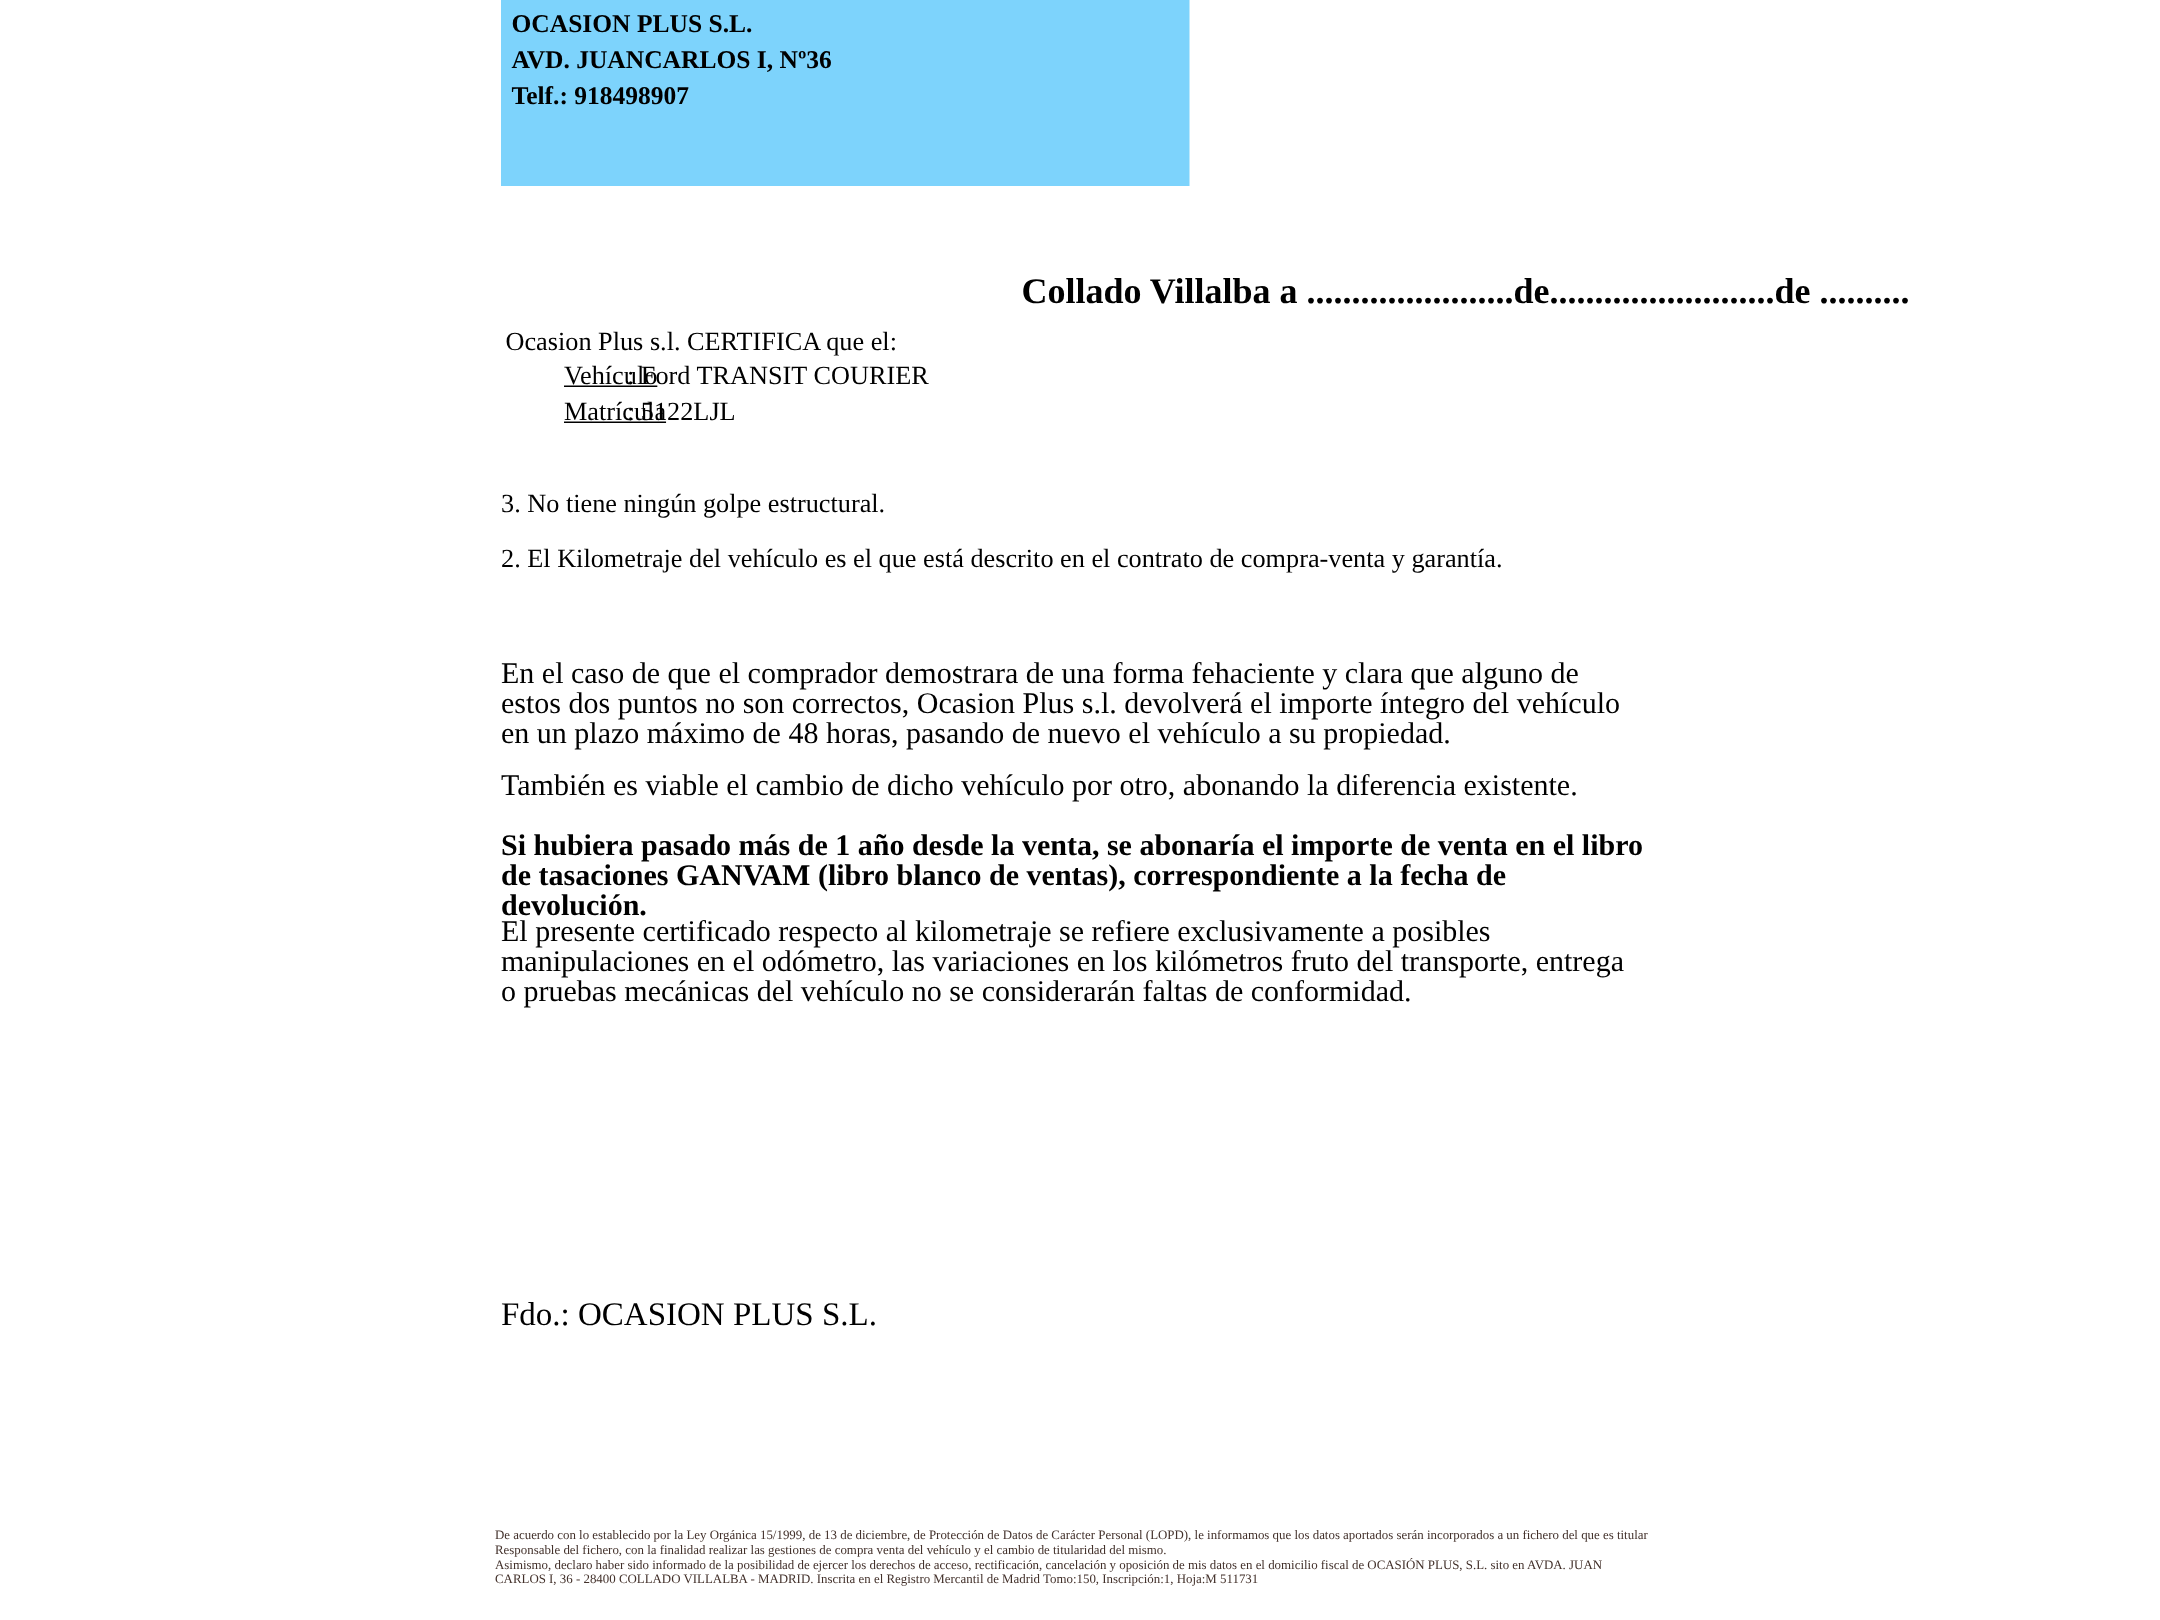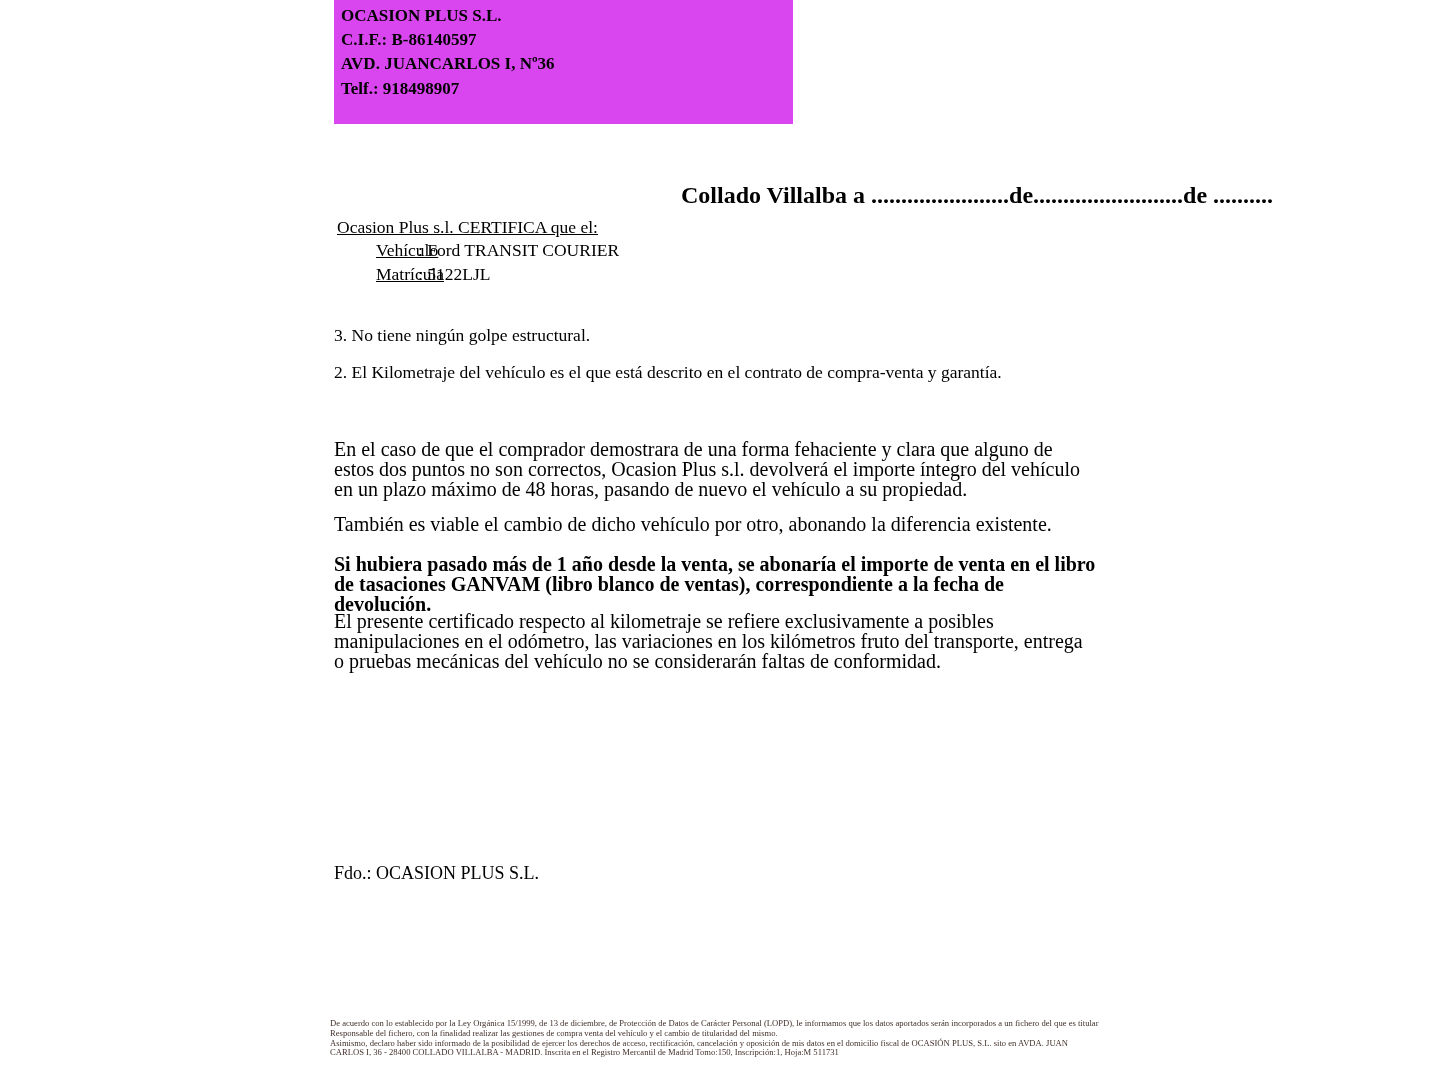--- a/index.html
+++ b/index.html
@@ -15,42 +15,41 @@
     font-family: "Liberation Serif", serif;
     color: #000000;
     overflow: hidden;
   }
   .header-box {
     position: absolute;
     left: 334px;
     top: 0;
     width: 459px;
     height: 124px;
-    background: #d946ef;
+    background: #7dd3fc;
     box-sizing: border-box;
     padding: 4px 0 0 7px;
     font-weight: bold;
     font-size: 17px;
     line-height: 24.2px;
   }
   .date-line {
     position: absolute;
     left: 681px;
     top: 182px;
     font-size: 24px;
     white-space: nowrap;
     font-weight: bold;
   }
   .cert-intro {
     position: absolute;
     left: 337px;
     top: 217px;
     font-size: 17.5px;
     white-space: nowrap;
-    text-decoration: underline;
   }
   .cert-row {
     position: absolute;
     left: 336px;
     font-size: 17.5px;
     white-space: nowrap;
   }
   .cert-row .label-cell {
     display: inline-block;
     width: 82px;
@@ -77,21 +76,21 @@
     line-height: 19.8px;
   }
   .para-1 { top: 440px; }
   .para-2 { top: 515px; }
   .para-3 { top: 555px; font-weight: bold; }
   .para-4 { top: 612px; }
   .signature {
     position: absolute;
     left: 334px;
     top: 863px;
-    font-size: 18px;
+    font-size: 22px;
     white-space: nowrap;
   }
   .legal {
     position: absolute;
     left: 330px;
     top: 1019px;
     width: 790px;
     font-size: 8.6px;
     line-height: 9.75px;
     color: #42302a;
@@ -100,21 +99,20 @@
     white-space: nowrap;
   }
 </style>
 </head>
 <body>
 
 <div class="page">
 
   <div class="header-box">
     <div>OCASION PLUS S.L.</div>
-    <div>C.I.F.: B-86140597</div>
     <div>AVD. JUANCARLOS I, Nº36</div>
     <div>Telf.: 918498907</div>
   </div>
 
   <div class="date-line">Collado Villalba a .......................de.........................de ..........</div>
 
   <div class="cert-intro">Ocasion Plus s.l. CERTIFICA que el:</div>
 
   <div class="cert-row row-vehicle">
     <span class="label-cell"><span>Vehículo</span></span><span>: Ford TRANSIT COURIER</span>

